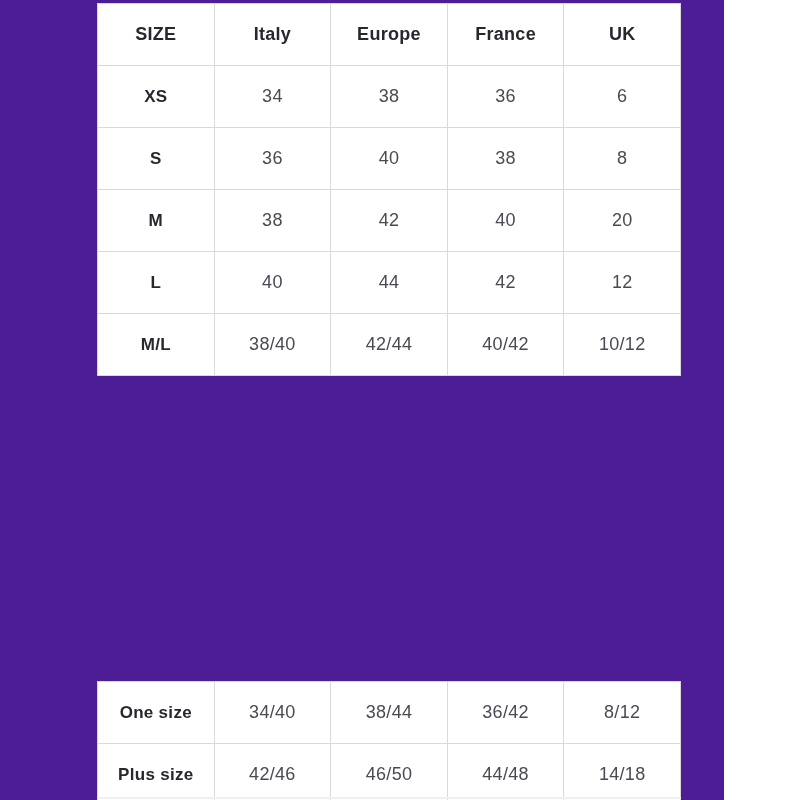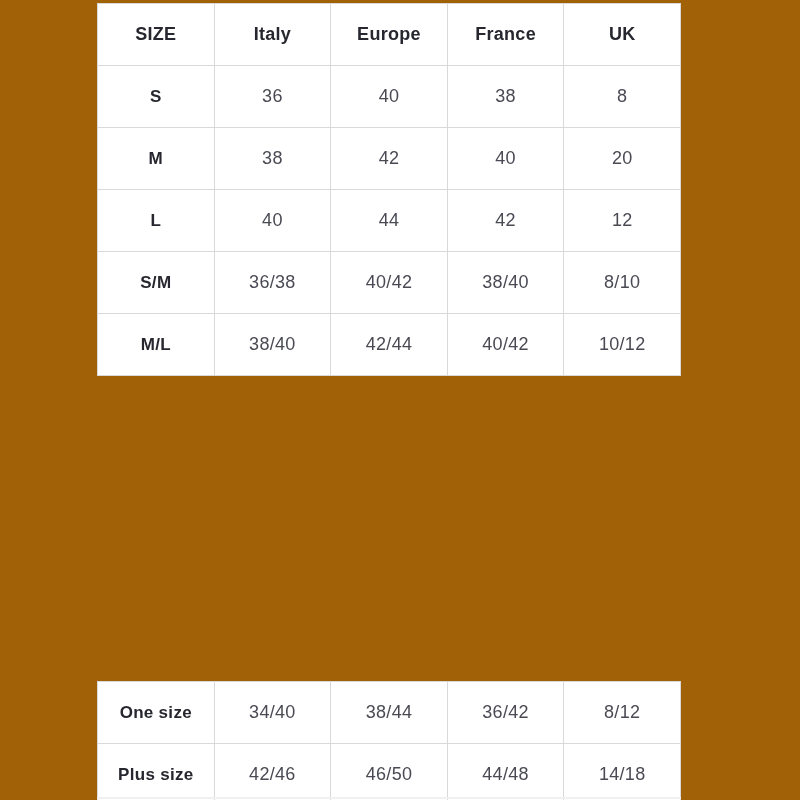--- a/index.html
+++ b/index.html
@@ -3,23 +3,23 @@
 <meta charset="utf-8">
 <style>
   html, body {
     margin: 0;
     padding: 0;
     background: #ffffff;
     font-family: "Liberation Sans", sans-serif;
   }
   .page {
     position: relative;
-    width: 800px;
+    width: 724px;
     height: 800px;
-    background: #a16207;
+    background: #4c1d95;
     overflow: hidden;
   }
   table.size-table {
     position: absolute;
     left: 97px;
     width: 584px;
     border-collapse: collapse;
     table-layout: fixed;
     background: #ffffff;
   }
@@ -69,46 +69,46 @@
       <tr>
         <th>SIZE</th>
         <th>Italy</th>
         <th>Europe</th>
         <th>France</th>
         <th>UK</th>
       </tr>
     </thead>
     <tbody>
       <tr>
+        <td class="row-label">XS</td>
+        <td>34</td>
+        <td>38</td>
+        <td>36</td>
+        <td>6</td>
+      </tr>
+      <tr>
         <td class="row-label">S</td>
         <td>36</td>
         <td>40</td>
         <td>38</td>
         <td>8</td>
       </tr>
       <tr>
         <td class="row-label">M</td>
         <td>38</td>
         <td>42</td>
         <td>40</td>
         <td>20</td>
       </tr>
       <tr>
         <td class="row-label">L</td>
         <td>40</td>
         <td>44</td>
         <td>42</td>
         <td>12</td>
-      </tr>
-      <tr>
-        <td class="row-label">S/M</td>
-        <td>36/38</td>
-        <td>40/42</td>
-        <td>38/40</td>
-        <td>8/10</td>
       </tr>
       <tr>
         <td class="row-label">M/L</td>
         <td>38/40</td>
         <td>42/44</td>
         <td>40/42</td>
         <td>10/12</td>
       </tr>
     </tbody>
   </table>

